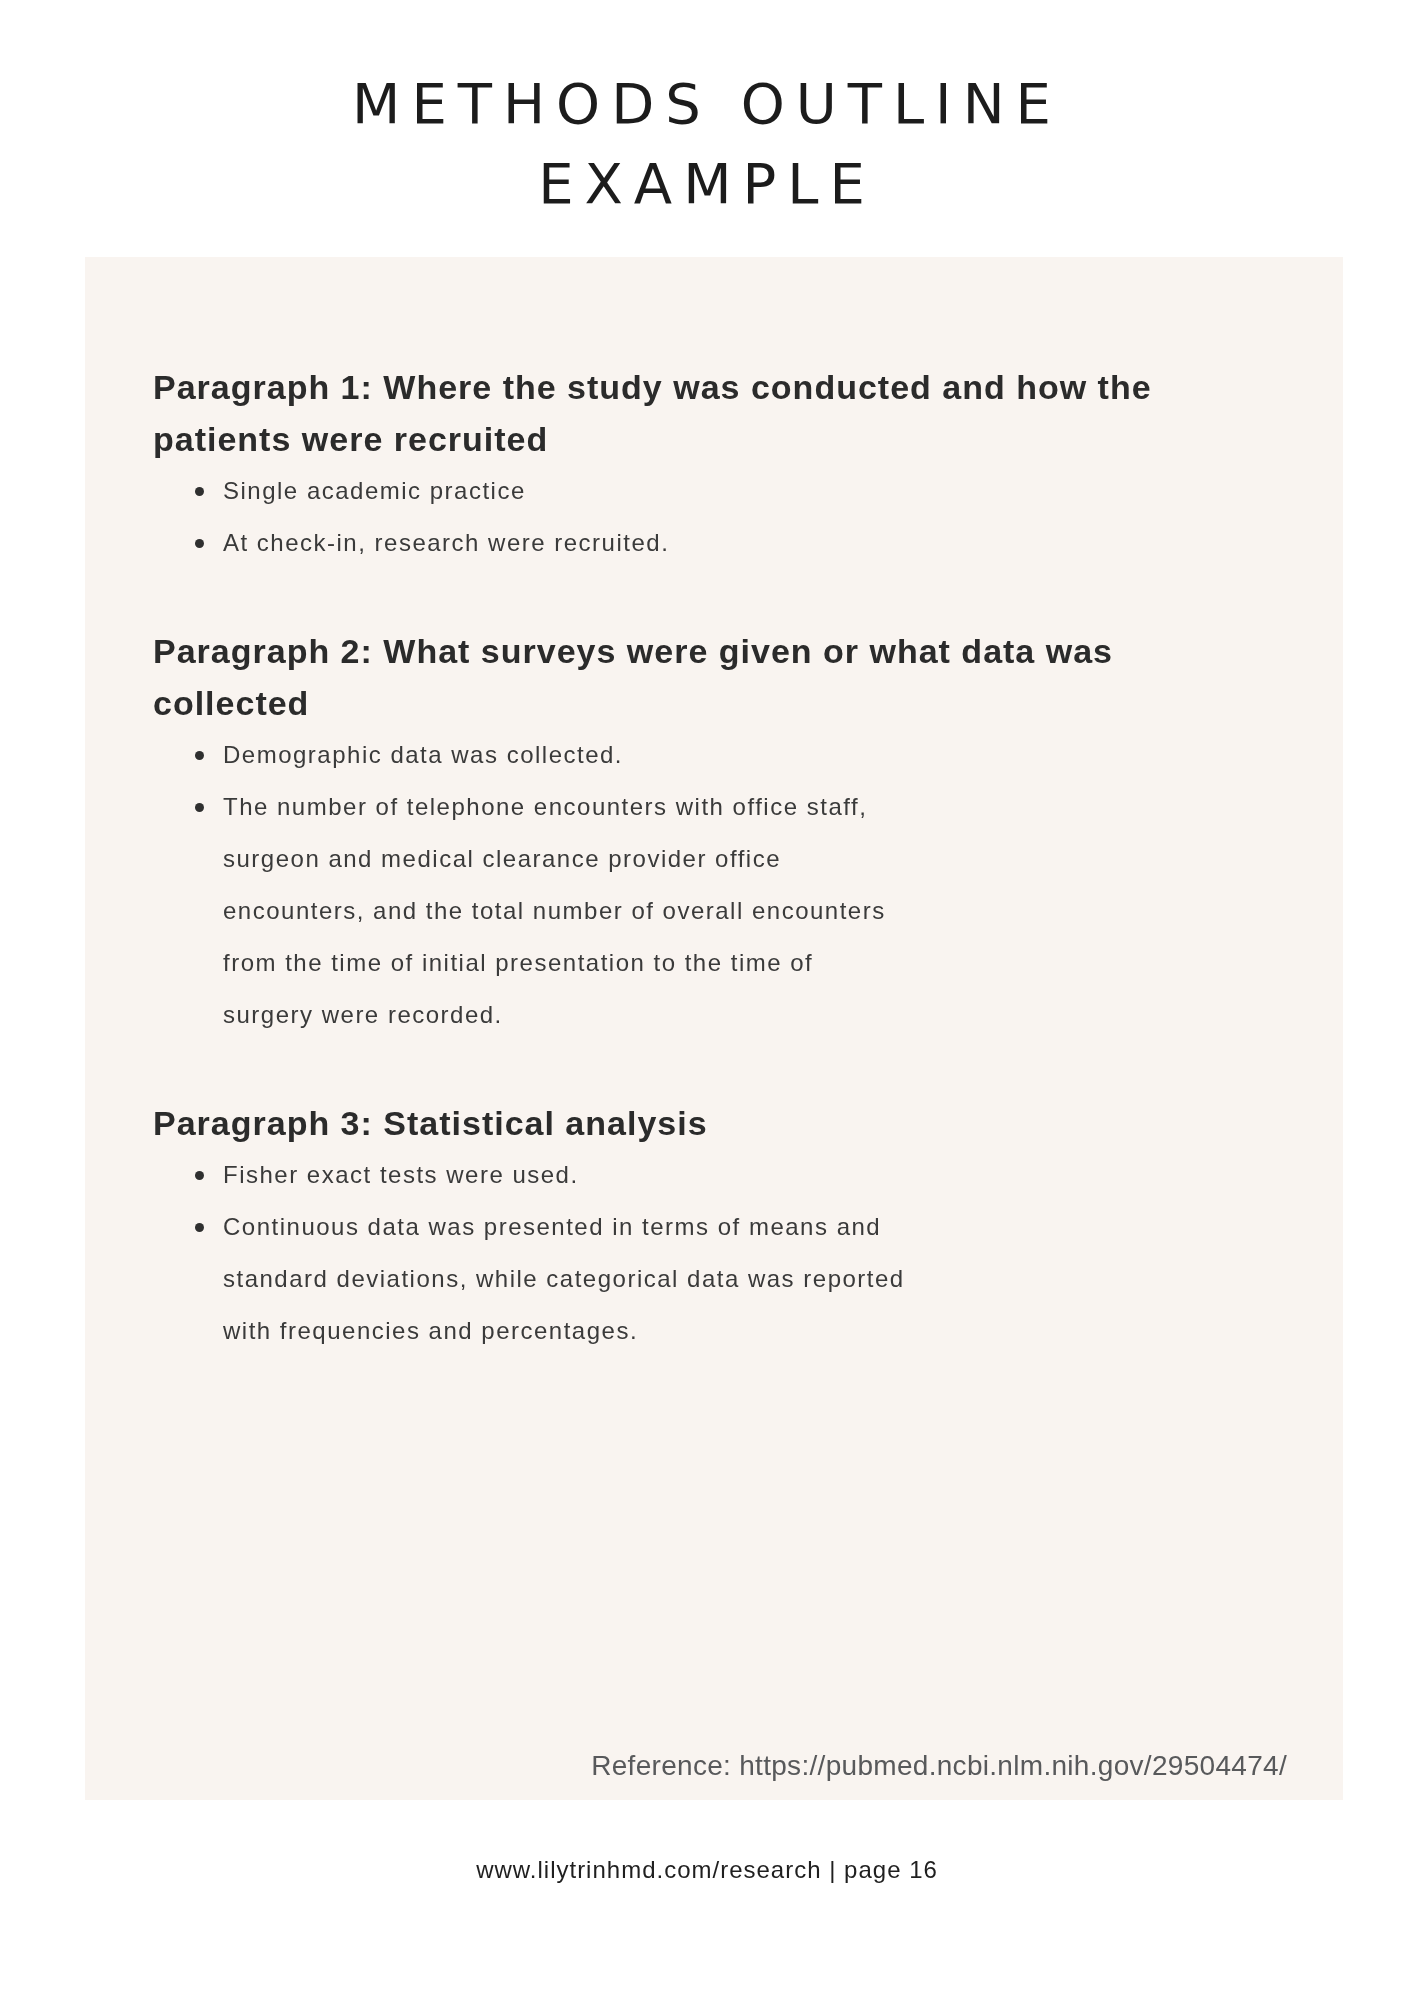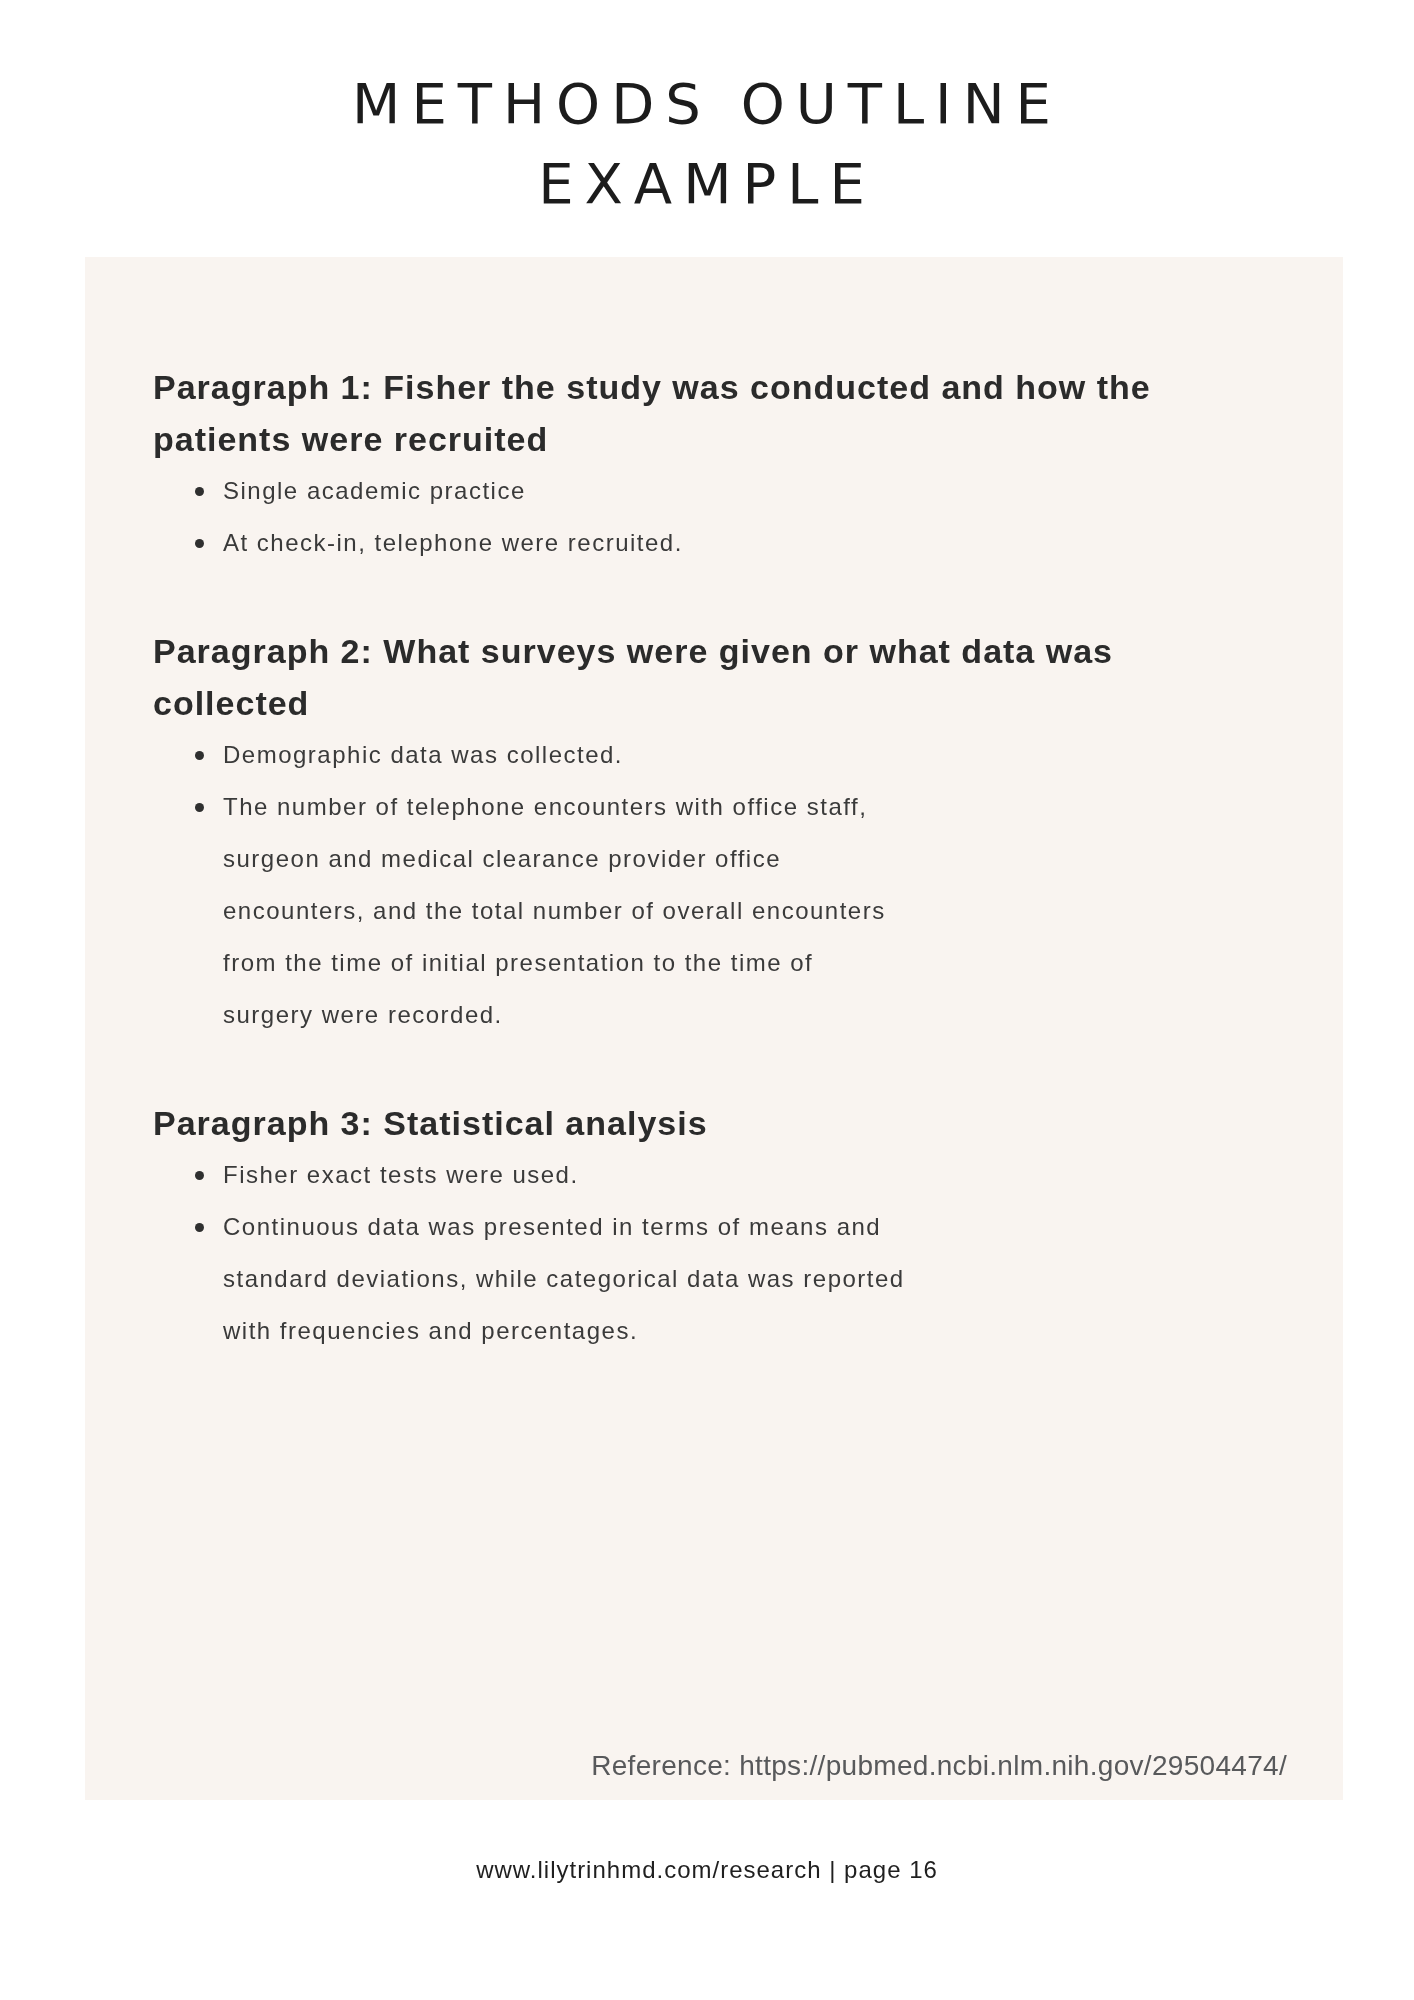--- a/index.html
+++ b/index.html
@@ -105,25 +105,25 @@
 <body>
 
 <div class="page">
 
   <h1 class="title">METHODS OUTLINE
 EXAMPLE</h1>
 
   <div class="panel">
 
     <section class="section">
-      <h2>Paragraph 1: Fisher the study was conducted and how the
+      <h2>Paragraph 1: Where the study was conducted and how the
 patients were recruited</h2>
       <ul>
         <li>Single academic practice</li>
-        <li>At check-in, telephone were recruited.</li>
+        <li>At check-in, research were recruited.</li>
       </ul>
     </section>
 
     <section class="section">
       <h2>Paragraph 2: What surveys were given or what data was
 collected</h2>
       <ul>
         <li>Demographic data was collected.</li>
         <li>The number of telephone encounters with office staff,
 surgeon and medical clearance provider office

